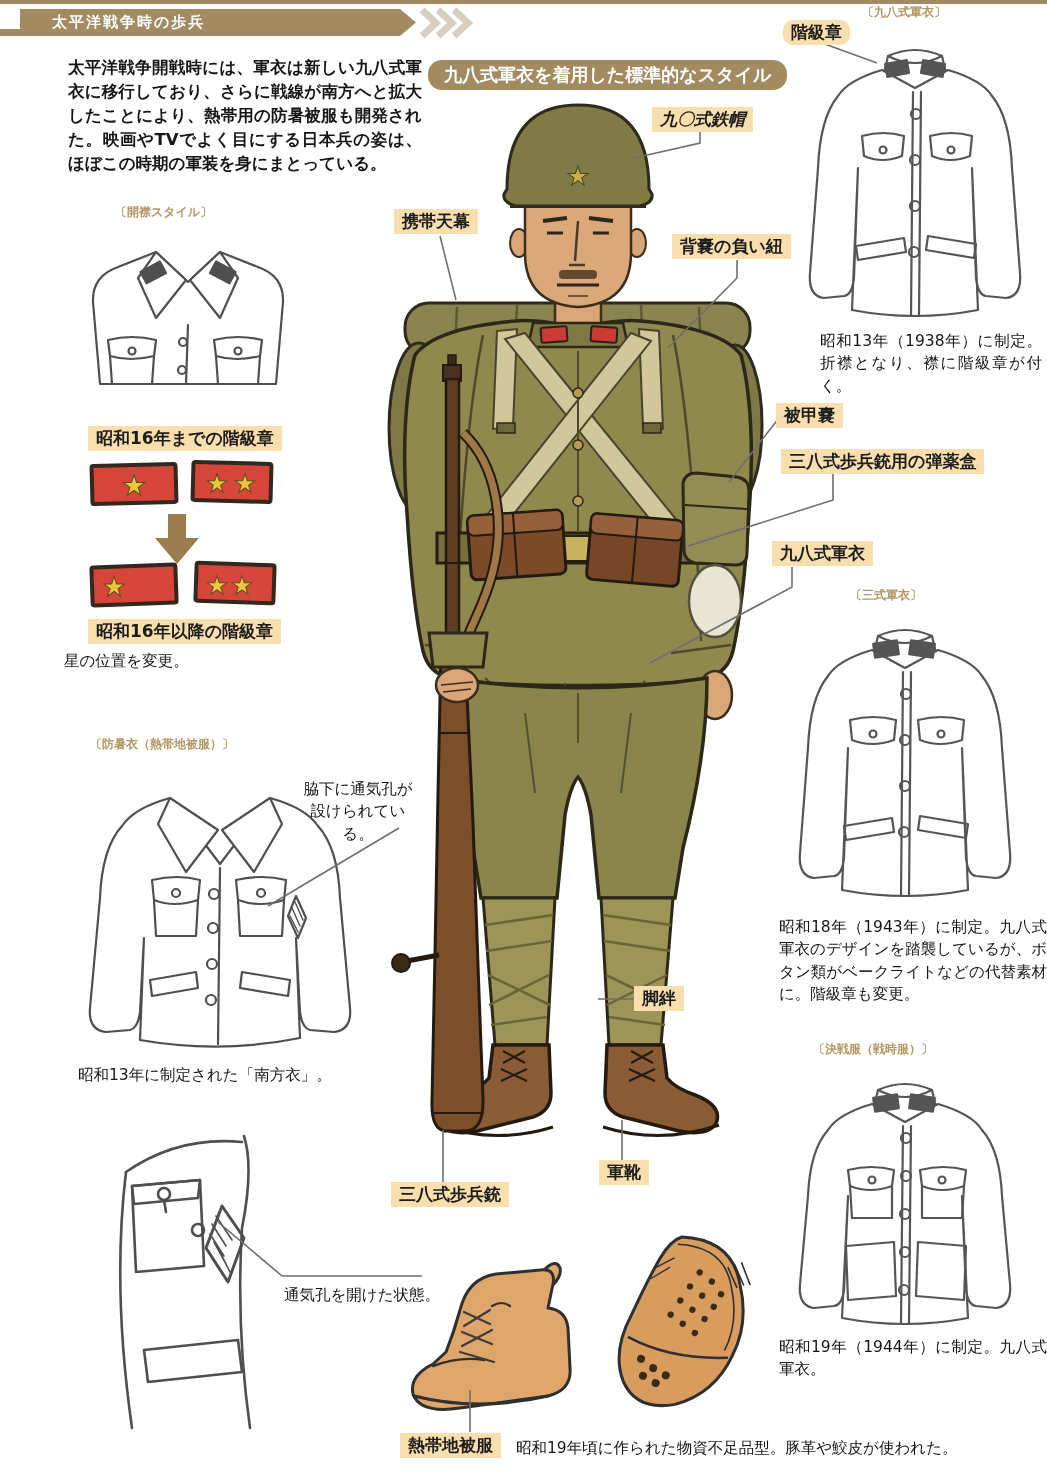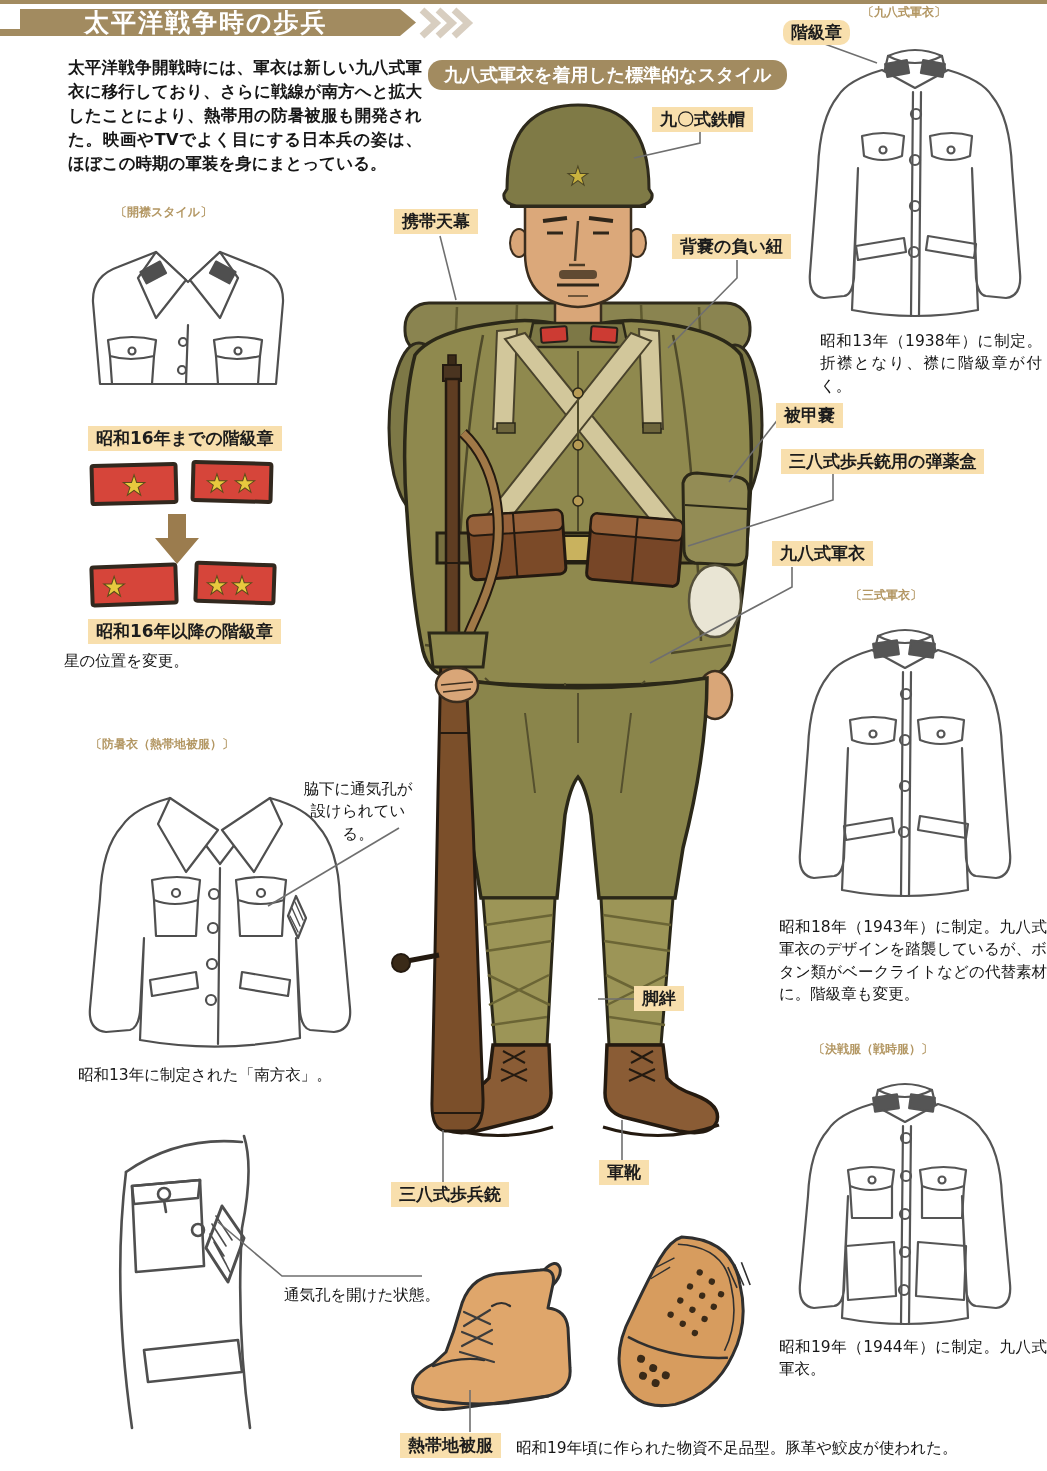--- a/index.html
+++ b/index.html
@@ -7,22 +7,22 @@
         font-family:"DejaVu Sans","Liberation Sans",sans-serif;color:#1a1a1a;}
   .abs{position:absolute;}
   .lbl{position:absolute;background:#f8dfad;color:#1c1c1c;font-weight:bold;
        font-size:17px;line-height:1.25;padding:2px 8px;white-space:nowrap;}
   .hd{position:absolute;color:#b39763;font-weight:bold;font-size:12px;white-space:nowrap;}
   .cap{position:absolute;color:#161616;font-size:15.5px;line-height:1.45;text-align:center;}
   .nowrap{white-space:nowrap;}
   .jp-just{text-align:justify;}
   #title-banner{position:absolute;left:20px;top:9px;width:396px;height:27px;background:#a28b60;
        clip-path:polygon(0 0,calc(100% - 16px) 0,100% 50%,calc(100% - 16px) 100%,0 100%);
-       color:#fff;font-weight:bold;font-size:25px;letter-spacing:2px;
-       display:flex;align-items:center;padding-left:64px;box-sizing:border-box;}
+       color:#fff;font-weight:bold;font-size:15px;letter-spacing:2px;
+       display:flex;align-items:center;padding-left:32px;box-sizing:border-box;}
   #style-badge{position:absolute;left:428px;top:60px;background:#a28b60;color:#fff;
        font-weight:bold;font-size:18px;padding:3px 16px;border-radius:14px;white-space:nowrap;}
   .line-art path,.line-art rect,.line-art circle,.line-art line,.line-art polyline{vector-effect:none;}
   svg{display:block;}
 </style>
 </head>
 <body>
 
 <div id="page">
 
@@ -370,21 +370,21 @@
       <path d="M634 999 L598 999"></path>
       <path d="M622 1160 L622 1120"></path>
       <path d="M443 1182 L443 1130"></path>
       <path d="M822 43 L877 63"></path>
       <path d="M399 828 L268 906"></path>
       <path d="M218 1222 L282 1276 L422 1276"></path>
       <path d="M470 1390 L470 1432"></path>
     </g>
   </svg>
 
-  <div class="lbl" style="left:652px;top:107px;">九〇式鉄帽</div>
+  <div class="lbl" style="left:652px;top:107px;font-style:italic;">九〇式鉄帽</div>
   <div class="lbl" style="left:394px;top:209px;">携帯天幕</div>
   <div class="lbl" style="left:672px;top:234px;">背嚢の負い紐</div>
   <div class="lbl" style="left:776px;top:403px;">被甲嚢</div>
   <div class="lbl" style="left:781px;top:449px;">三八式歩兵銃用の弾薬盒</div>
   <div class="lbl" style="left:772px;top:541px;">九八式軍衣</div>
   <div class="lbl" style="left:634px;top:986px;">脚絆</div>
   <div class="lbl" style="left:599px;top:1160px;">軍靴</div>
   <div class="lbl" style="left:391px;top:1182px;">三八式歩兵銃</div>
   <div class="lbl" style="left:783px;top:20px;border-radius:10px;">階級章</div>
   <div class="lbl" style="left:400px;top:1433px;">熱帯地被服</div>

